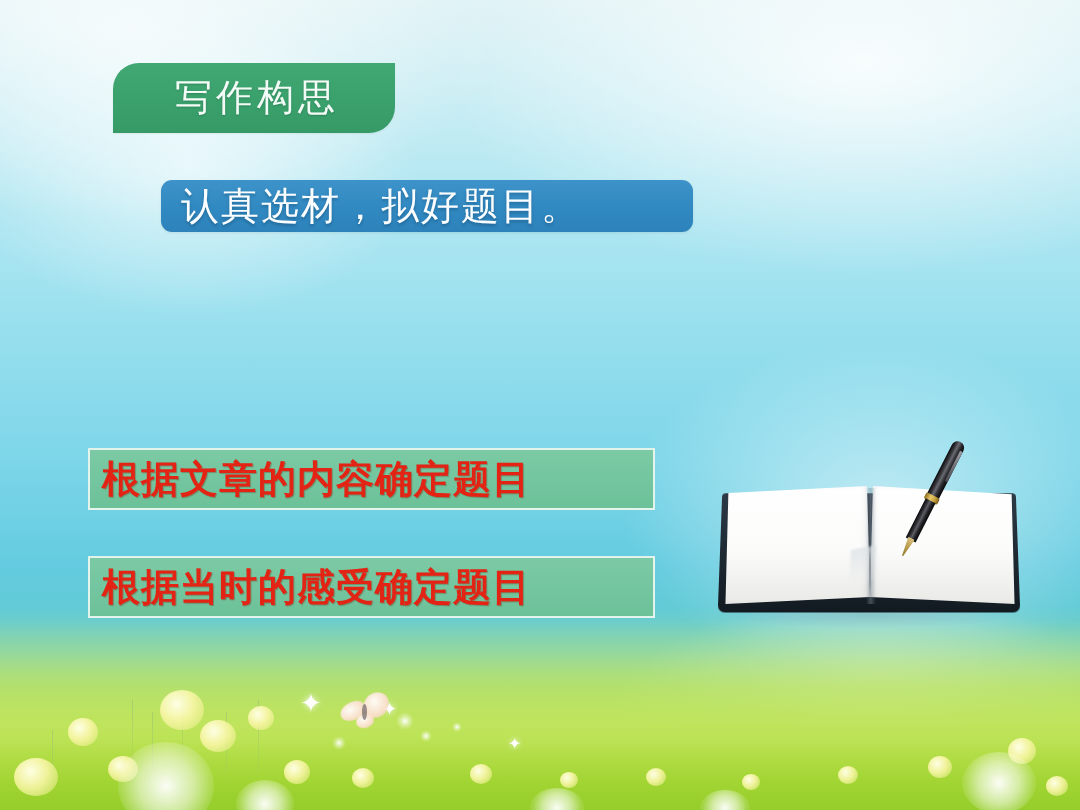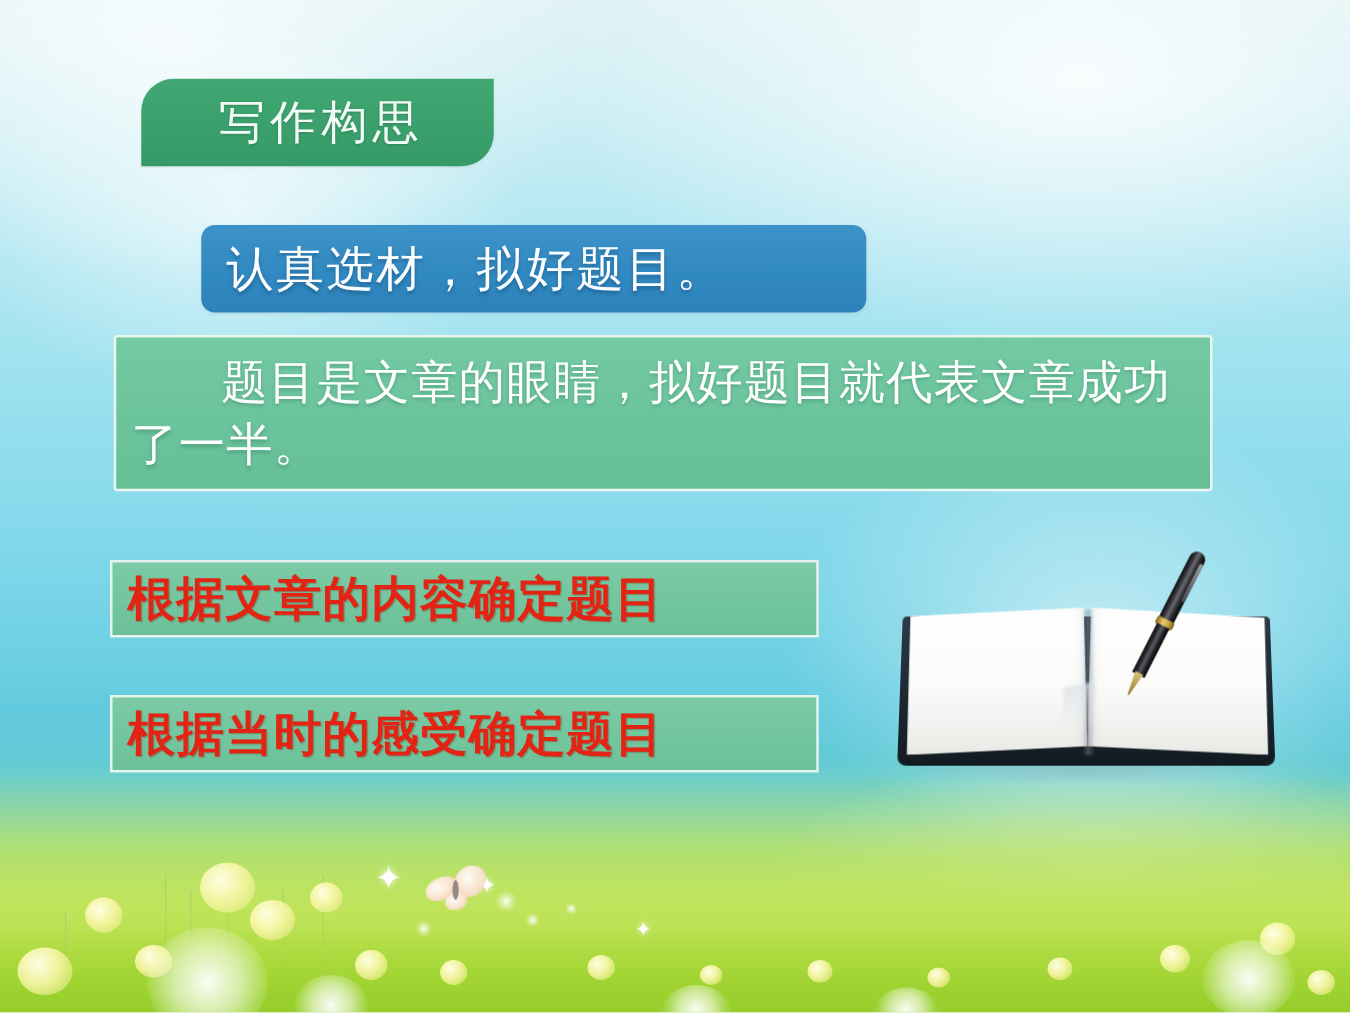--- a/index.html
+++ b/index.html
@@ -132,21 +132,21 @@
     font-weight: 400;
     text-shadow: 0 1px 2px rgba(0,0,0,0.18);
     white-space: nowrap;
     padding-left: 6px;
   }
 
   
   .blue-pill {
     position: absolute;
     left: 161px; top: 180px;
-    width: 532px; height: 70px;
+    width: 532px; height: 52px;
     background: linear-gradient(180deg, #3d93c9 0%, #3189c1 55%, #2d82ba 100%);
     border-radius: 11px;
     display: flex;
     align-items: center;
     box-shadow: 0 1px 3px rgba(0,0,0,0.08);
   }
   .blue-pill-text {
     color: #fbfdff;
     font-family: "DejaVu Serif", serif;
     font-size: 38px;
@@ -360,23 +360,20 @@
   </div>
 
   <div class="title-banner">
     <span class="title-banner-text">写作构思</span>
   </div>
 
   <div class="blue-pill">
     <span class="blue-pill-text">认真选材，拟好题目。</span>
   </div>
 
-  <div class="para-block">
-    <div class="para-text">题目是文章的眼睛，拟好题目就代表文章成功了一半。</div>
-  </div>
 
   <div class="red-box red-box-1">
     <span class="red-box-text">根据文章的内容确定题目</span>
   </div>
   <div class="red-box red-box-2">
     <span class="red-box-text">根据当时的感受确定题目</span>
   </div>
 
   <div class="book-wrap">
     <div class="book-shadow"></div>

